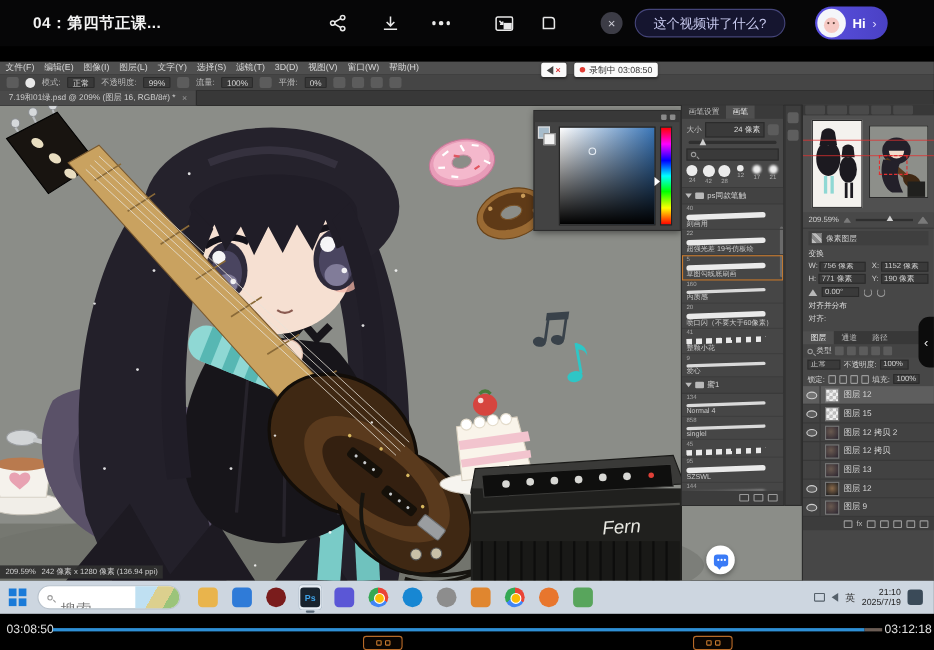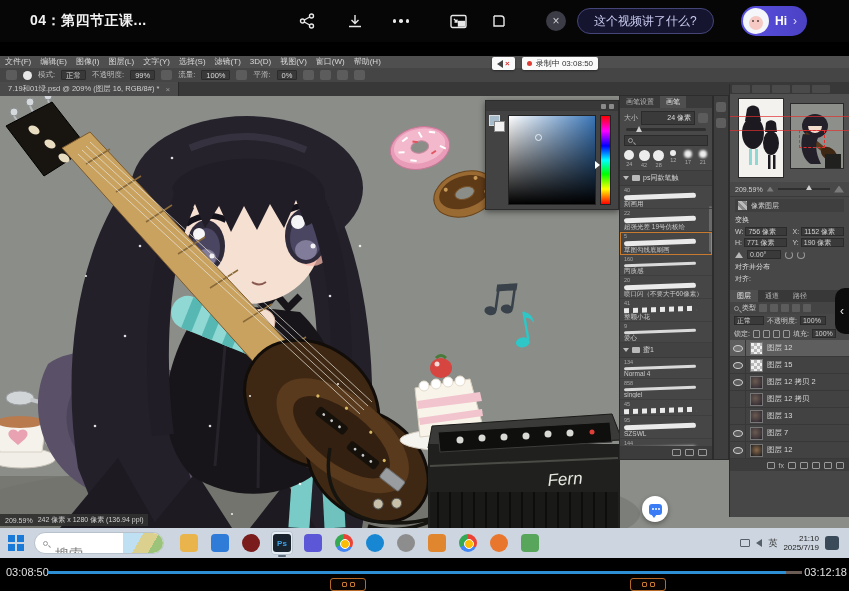--- a/index.html
+++ b/index.html
@@ -106,21 +106,21 @@
   .bname{color:#c9c9c9;font-size:6.5px;line-height:7px;white-space:nowrap;overflow:hidden;}
   .br-bottom{height:13px;background:#3c3c3c;display:flex;justify-content:flex-end;align-items:center;gap:4px;padding:0 5px;}
   .bb-ic{width:9px;height:7px;border:1px solid #9a9a9a;border-radius:1px;}
   .br-scroll{position:absolute;right:0;top:20px;width:3px;height:46px;background:#6a6a6a;border-radius:2px;}
 
   
   .dock{position:absolute;left:713px;top:95px;width:16px;height:365px;background:#3e3e3e;border:1px solid #2c2c2c;z-index:10;}
   .dock i{display:block;width:10px;height:10px;margin:6px auto 0 auto;background:#5e5e5e;border-radius:2px;}
 
   
-  .rightcol{position:absolute;left:729px;top:84px;width:120px;height:433px;background:#474747;border-left:1px solid #2c2c2c;z-index:10;font-size:7px;color:#cfcfcf;}
+  .rightcol{position:absolute;left:729px;top:95px;width:120px;height:433px;background:#474747;border-left:1px solid #2c2c2c;z-index:10;font-size:7px;color:#cfcfcf;}
   .rc-tabs{display:flex;gap:2px;height:10px;background:#383838;padding:1px 2px;}
   .rc-tab{width:18px;height:8px;background:#4a4a4a;border-radius:1px;}
   .nav-wrap{position:relative;height:88px;background:#505050;}
   .nav-ref{position:absolute;left:8px;top:4px;width:46px;height:80px;background:#f4f2ee;border:1px solid #2a2a2a;}
   .nav-doc{position:absolute;left:60px;top:9px;width:54px;height:66px;background:#8d8f8a;border:1px solid #2a2a2a;}
   .nav-box{position:absolute;left:8px;top:26px;width:26px;height:18px;border:1px dashed #e03030;}
   .nav-line{position:absolute;left:0;width:100%;height:1px;background:rgba(224,48,48,.7);}
   .zoom-row{display:flex;align-items:center;gap:4px;height:14px;padding:0 5px;background:#484848;}
   .zoom-slider{flex:1;height:2px;background:#2f2f2f;position:relative;}
   .zoom-slider i{position:absolute;left:55%;top:-3px;width:0;height:0;border-left:3px solid transparent;border-right:3px solid transparent;border-bottom:5px solid #cfcfcf;}
@@ -707,27 +707,27 @@
           <div class="lthumb art"></div>
           <span class="lname">图层 12 拷贝</span>
         </div>
         <div class="layer-row">
           <div class="eye off"></div>
           <div class="lthumb art"></div>
           <span class="lname">图层 13</span>
         </div>
         <div class="layer-row">
           <div class="eye"></div>
-          <div class="lthumb art"></div>
-          <span class="lname">图层 7</span>
+          <div class="lthumb art2"></div>
+          <span class="lname">图层 12</span>
         </div>
         <div class="layer-row">
           <div class="eye"></div>
-          <div class="lthumb art2"></div>
-          <span class="lname">图层 12</span>
+          <div class="lthumb art"></div>
+          <span class="lname">图层 9</span>
         </div>
       </div>
     <div class="lay-bottom">
       <span class="lb-ic"></span>
       <span class="lb-fx">fx</span>
       <span class="lb-ic"></span>
       <span class="lb-ic"></span>
       <span class="lb-ic"></span>
       <span class="lb-ic"></span>
       <span class="lb-ic"></span>

